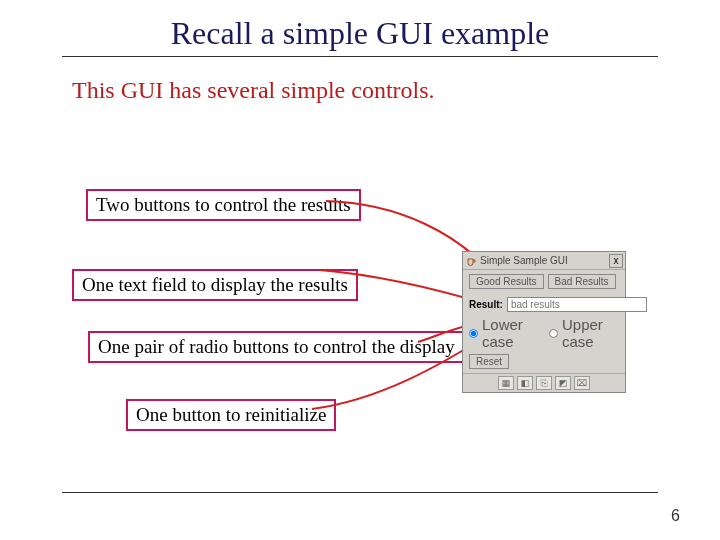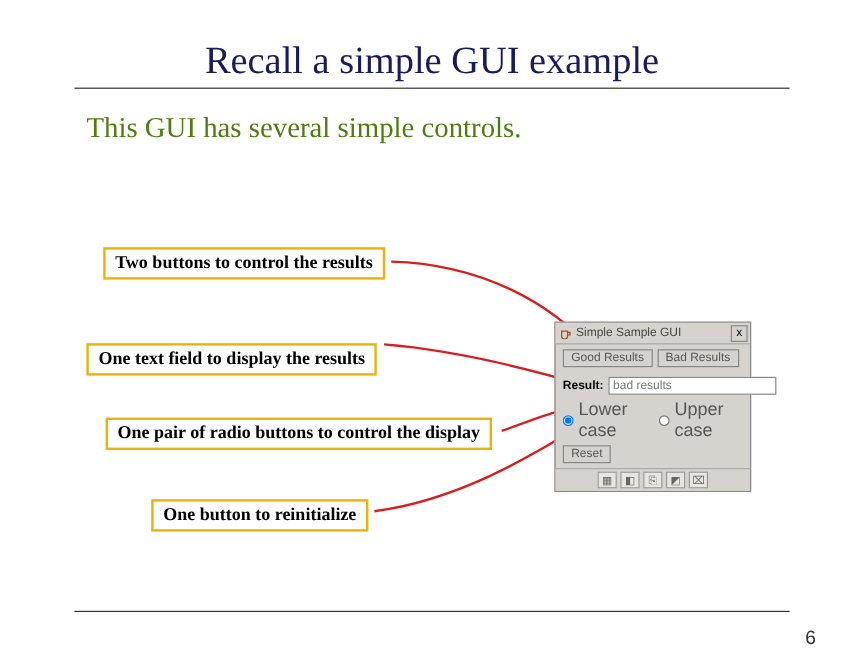--- a/index.html
+++ b/index.html
@@ -13,41 +13,41 @@
   }
   .slide {
     width: 100%;
     height: 100%;
     position: relative;
   }
   .title {
     text-align: center;
     font-size: 32px;
     color: #1a1a5e;
-    margin-top: 32px;
+    margin-top: 15px;
     font-weight: normal;
   }
   .title-rule {
     border: none;
     border-top: 1px solid #333;
     margin: 4px 62px 0 62px;
   }
   .subtitle {
     font-size: 24px;
-    color: #4d7c0f;
+    color: #b91c1c;
     margin: 20px 0 0 72px;
     font-weight: normal;
   }
   .annot {
     position: absolute;
-    border: 2px solid #eab308;
+    border: 2px solid #be185d;
     background: #fff;
     padding: 3px 8px;
-    font-size: 15px;
-    font-weight: bold;
+    font-size: 19px;
+    font-weight: normal;
     color: #000;
     white-space: nowrap;
   }
   .annot-1 { left: 86px; top: 174px; }
   .annot-2 { left: 72px; top: 254px; }
   .annot-3 { left: 88px; top: 316px; }
   .annot-4 { left: 126px; top: 384px; text-align: right; }
 
   svg.connectors {
     position: absolute;

